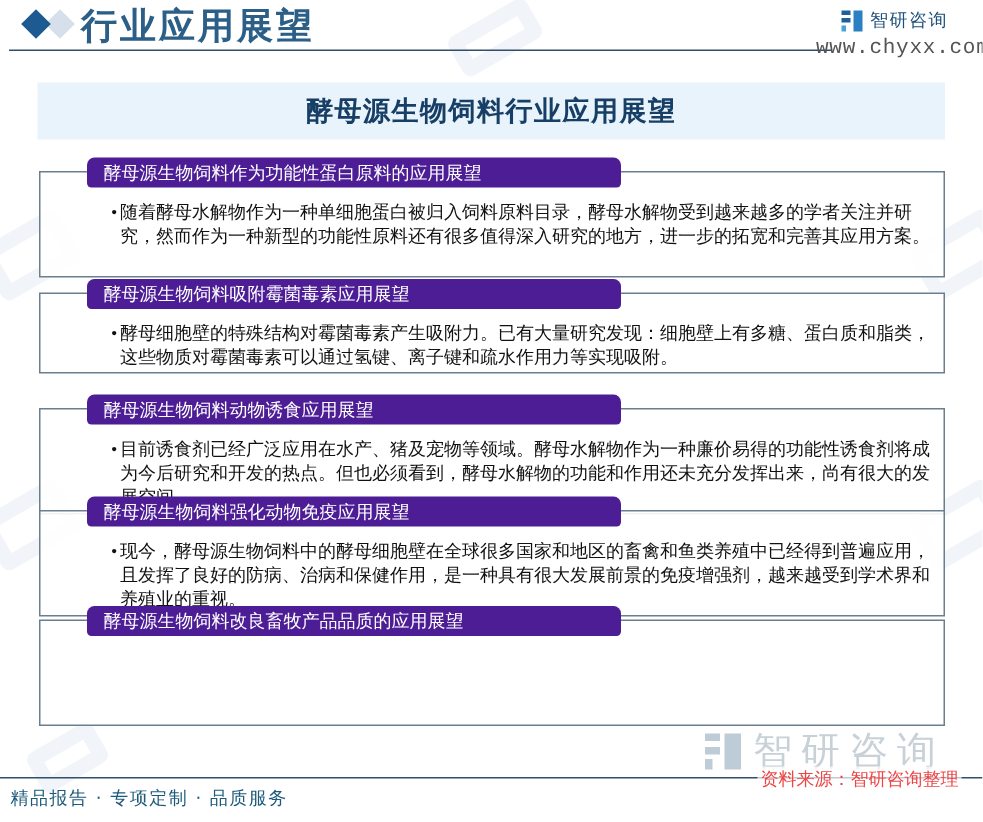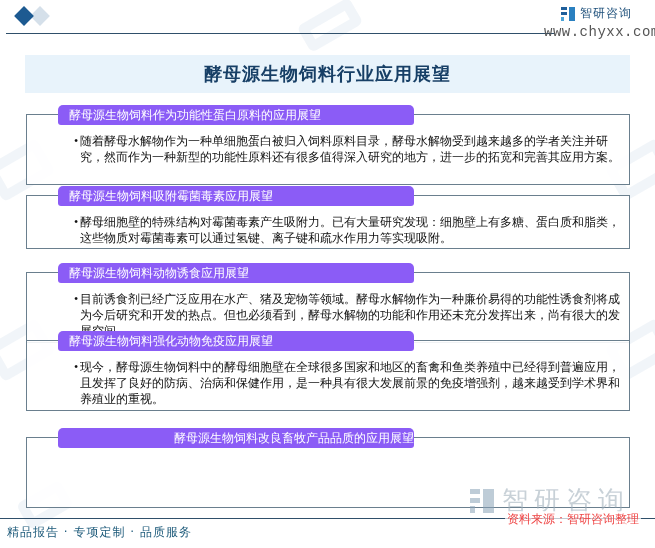--- a/index.html
+++ b/index.html
@@ -17,21 +17,21 @@
   .logo .mark { width: 14px; height: 14px; position: relative; margin-right: 5px; }
   .logo .mark span { position: absolute; background: #1f5f9b; }
   .logo .name { font-size: 12px; color: #1d4f7a; letter-spacing: 1px; }
   .logo-url { position: absolute; left: 544px; top: 24px; font-family: Liberation Mono, monospace; font-size: 14px; color: #555; letter-spacing: 0.5px; }
 
   .banner { position: absolute; left: 25px; top: 55px; width: 605px; height: 38px; background: #e8f3fb; display: flex; align-items: center; justify-content: center; text-align: right; }
   .banner .btitle { font-family: "DejaVu Serif", "Liberation Serif", serif; font-size: 18px; font-weight: bold; color: #173f66; letter-spacing: 1px; }
 
   .section { position: absolute; left: 26px; width: 604px; }
   .section .box { position: absolute; left: 0; top: 9px; width: 100%; border: 1px solid #6a7f8e; background: rgba(255,255,255,0.9); }
-  .section .tab { position: absolute; left: 32px; top: 0; width: 356px; height: 20px; background: #8b5cf6; border-radius: 5px 5px 3px 3px; color: #ffffff; font-size: 12px; line-height: 20px; padding-left: 11px; white-space: nowrap; }
+  .section .tab { position: absolute; left: 32px; top: 0; width: 356px; height: 20px; background: #4c1d95; border-radius: 5px 5px 3px 3px; color: #ffffff; font-size: 12px; line-height: 20px; padding-left: 11px; white-space: nowrap; }
   .section .body { position: absolute; left: 48px; top: 28px; width: 548px; font-size: 12px; line-height: 16px; color: #111; text-indent: -6px; padding-left: 6px; font-family: Liberation Serif, serif; }
   .section .body .bullet { display: inline-block; width: 6px; text-indent: 0; }
 
   .footer-rule-left { position: absolute; left: 0; top: 518px; width: 655px; height: 1px; background: #2f4f6a; }
   .footer-left { position: absolute; left: 7px; top: 524px; font-size: 12px; color: #1d5a7a; letter-spacing: 1px; }
   .source { position: absolute; left: 505px; top: 511px; font-size: 12px; color: #ef4444; background: rgba(255,255,255,0.7); padding: 0 2px; }
   .wm-logo { position: absolute; left: 470px; top: 483px; display: flex; align-items: center; opacity: 0.55; }
   .wm-logo .mark { width: 24px; height: 24px; position: relative; margin-right: 8px; }
   .wm-logo .mark span { position: absolute; background: #8aa3b8; }
   .wm-logo .txt { font-size: 26px; color: #9cacb8; letter-spacing: 6px; }
@@ -42,20 +42,21 @@
 <div class="wm" style="left:-10px;top:150px;width:60px;height:40px;"></div>
 <div class="wm" style="left:-10px;top:330px;width:60px;height:40px;"></div>
 <div class="wm" style="left:20px;top:490px;width:50px;height:30px;"></div>
 <div class="wm" style="left:610px;top:150px;width:60px;height:40px;"></div>
 <div class="wm" style="left:610px;top:330px;width:60px;height:40px;"></div>
 <div class="wm" style="left:300px;top:10px;width:60px;height:30px;"></div>
 
 <div class="header">
   <div class="diamond-shadow"></div>
   <div class="diamond"></div>
+  <div class="title">行业应用展望</div>
   <div class="rule"></div>
 </div>
 <div class="logo">
   <div class="mark">
     <span style="left:0;top:0;width:6px;height:3px;"></span>
     <span style="left:0;top:5px;width:6px;height:3px;"></span>
     <span style="left:0;top:10px;width:3px;height:4px;background:#4aa3d8;"></span>
     <span style="left:8px;top:0;width:6px;height:14px;background:#2a80c0;"></span>
   </div>
   <span class="name">智研咨询</span>
@@ -91,21 +92,21 @@
 </div>
 
 <div class="section" style="top:331px;height:80px;">
   <div class="box" style="height:71px;"></div>
   <div class="tab">酵母源生物饲料强化动物免疫应用展望</div>
   <div class="body">
     <span class="bullet">•</span><span>现今，酵母源生物饲料中的酵母细胞壁在全球很多国家和地区的畜禽和鱼类养殖中已经得到普遍应用，且发挥了良好的防病、治病和保健作用，是一种具有很大发展前景的免疫增强剂，越来越受到学术界和养殖业的重视。</span>
   </div>
 </div>
 
-<div class="section" style="top:428px;height:80px;text-align:right;">
+<div class="section" style="top:404px;height:80px;">
   <div class="box" style="height:71px;"></div>
   <div class="tab">酵母源生物饲料改良畜牧产品品质的应用展望</div>
 </div>
 
 <div class="wm-logo">
   <div class="mark">
     <span style="left:0;top:0;width:10px;height:5px;"></span>
     <span style="left:0;top:9px;width:10px;height:5px;"></span>
     <span style="left:0;top:17px;width:5px;height:7px;"></span>
     <span style="left:13px;top:0;width:11px;height:24px;"></span>

